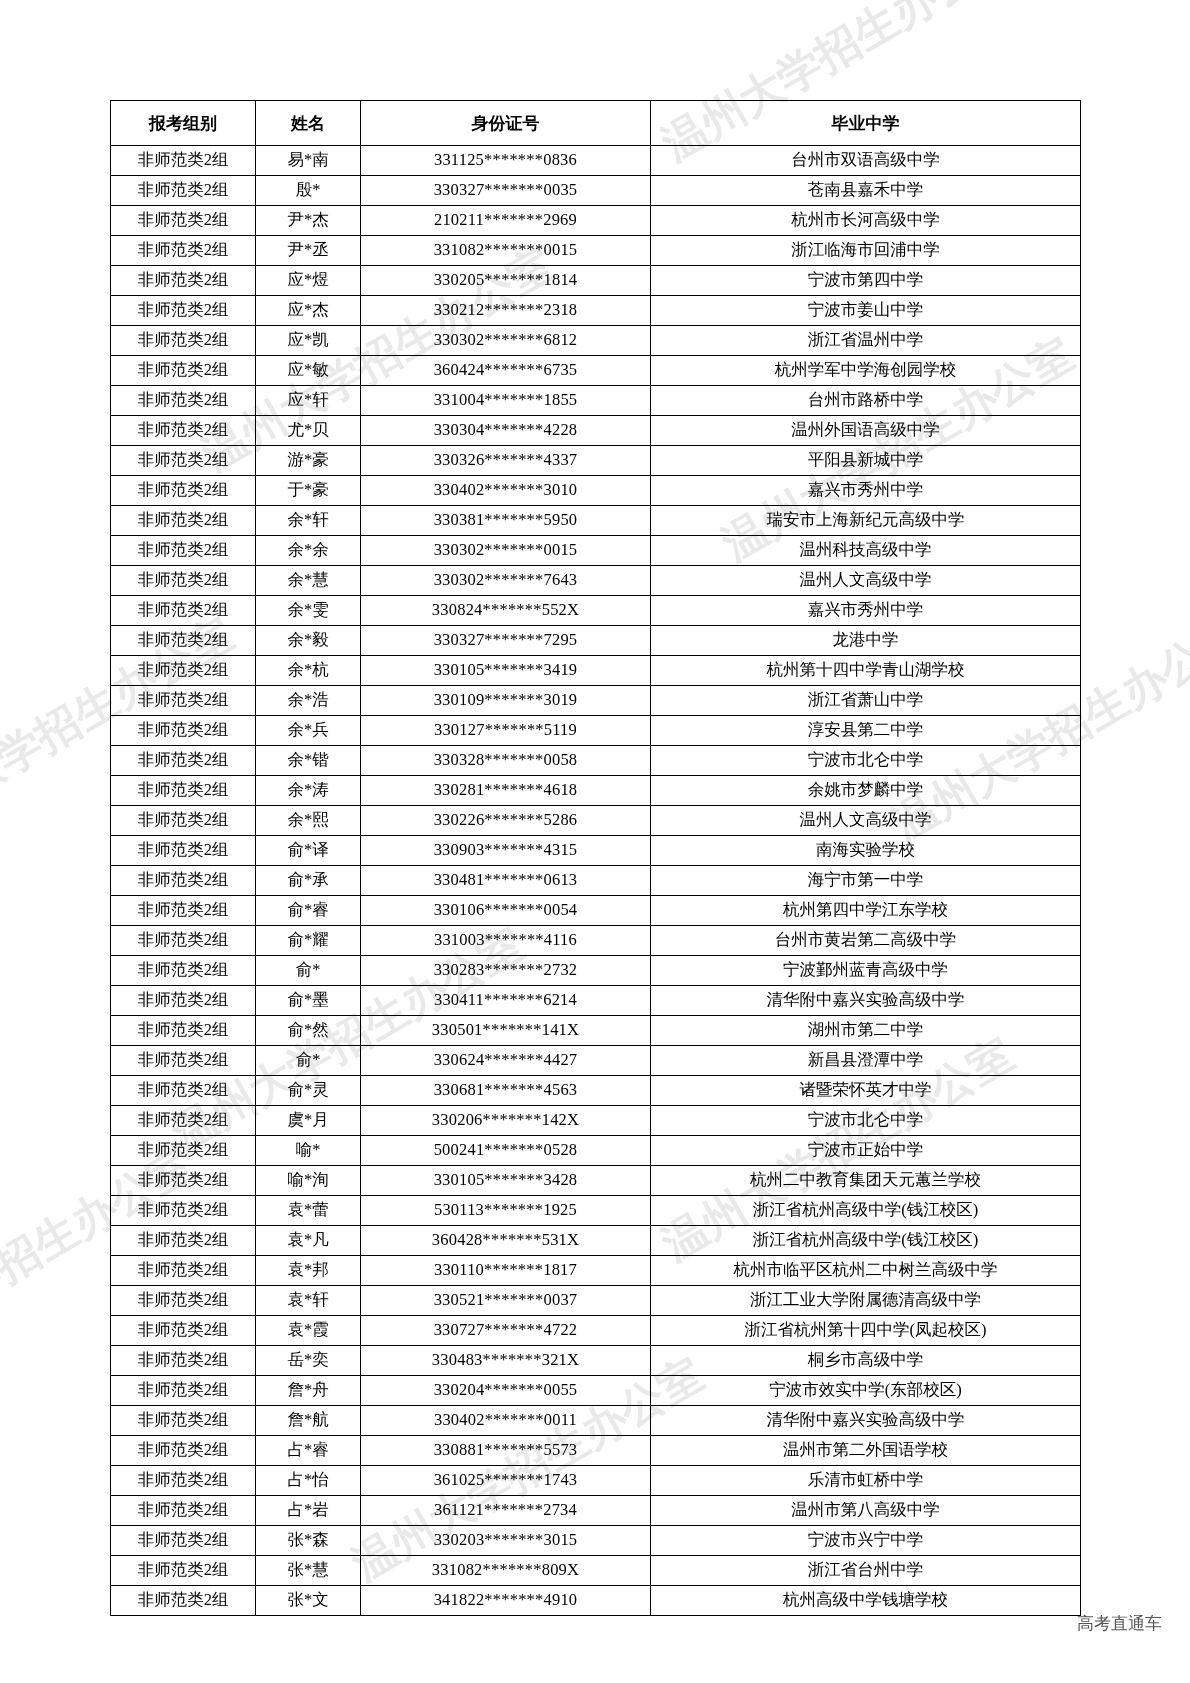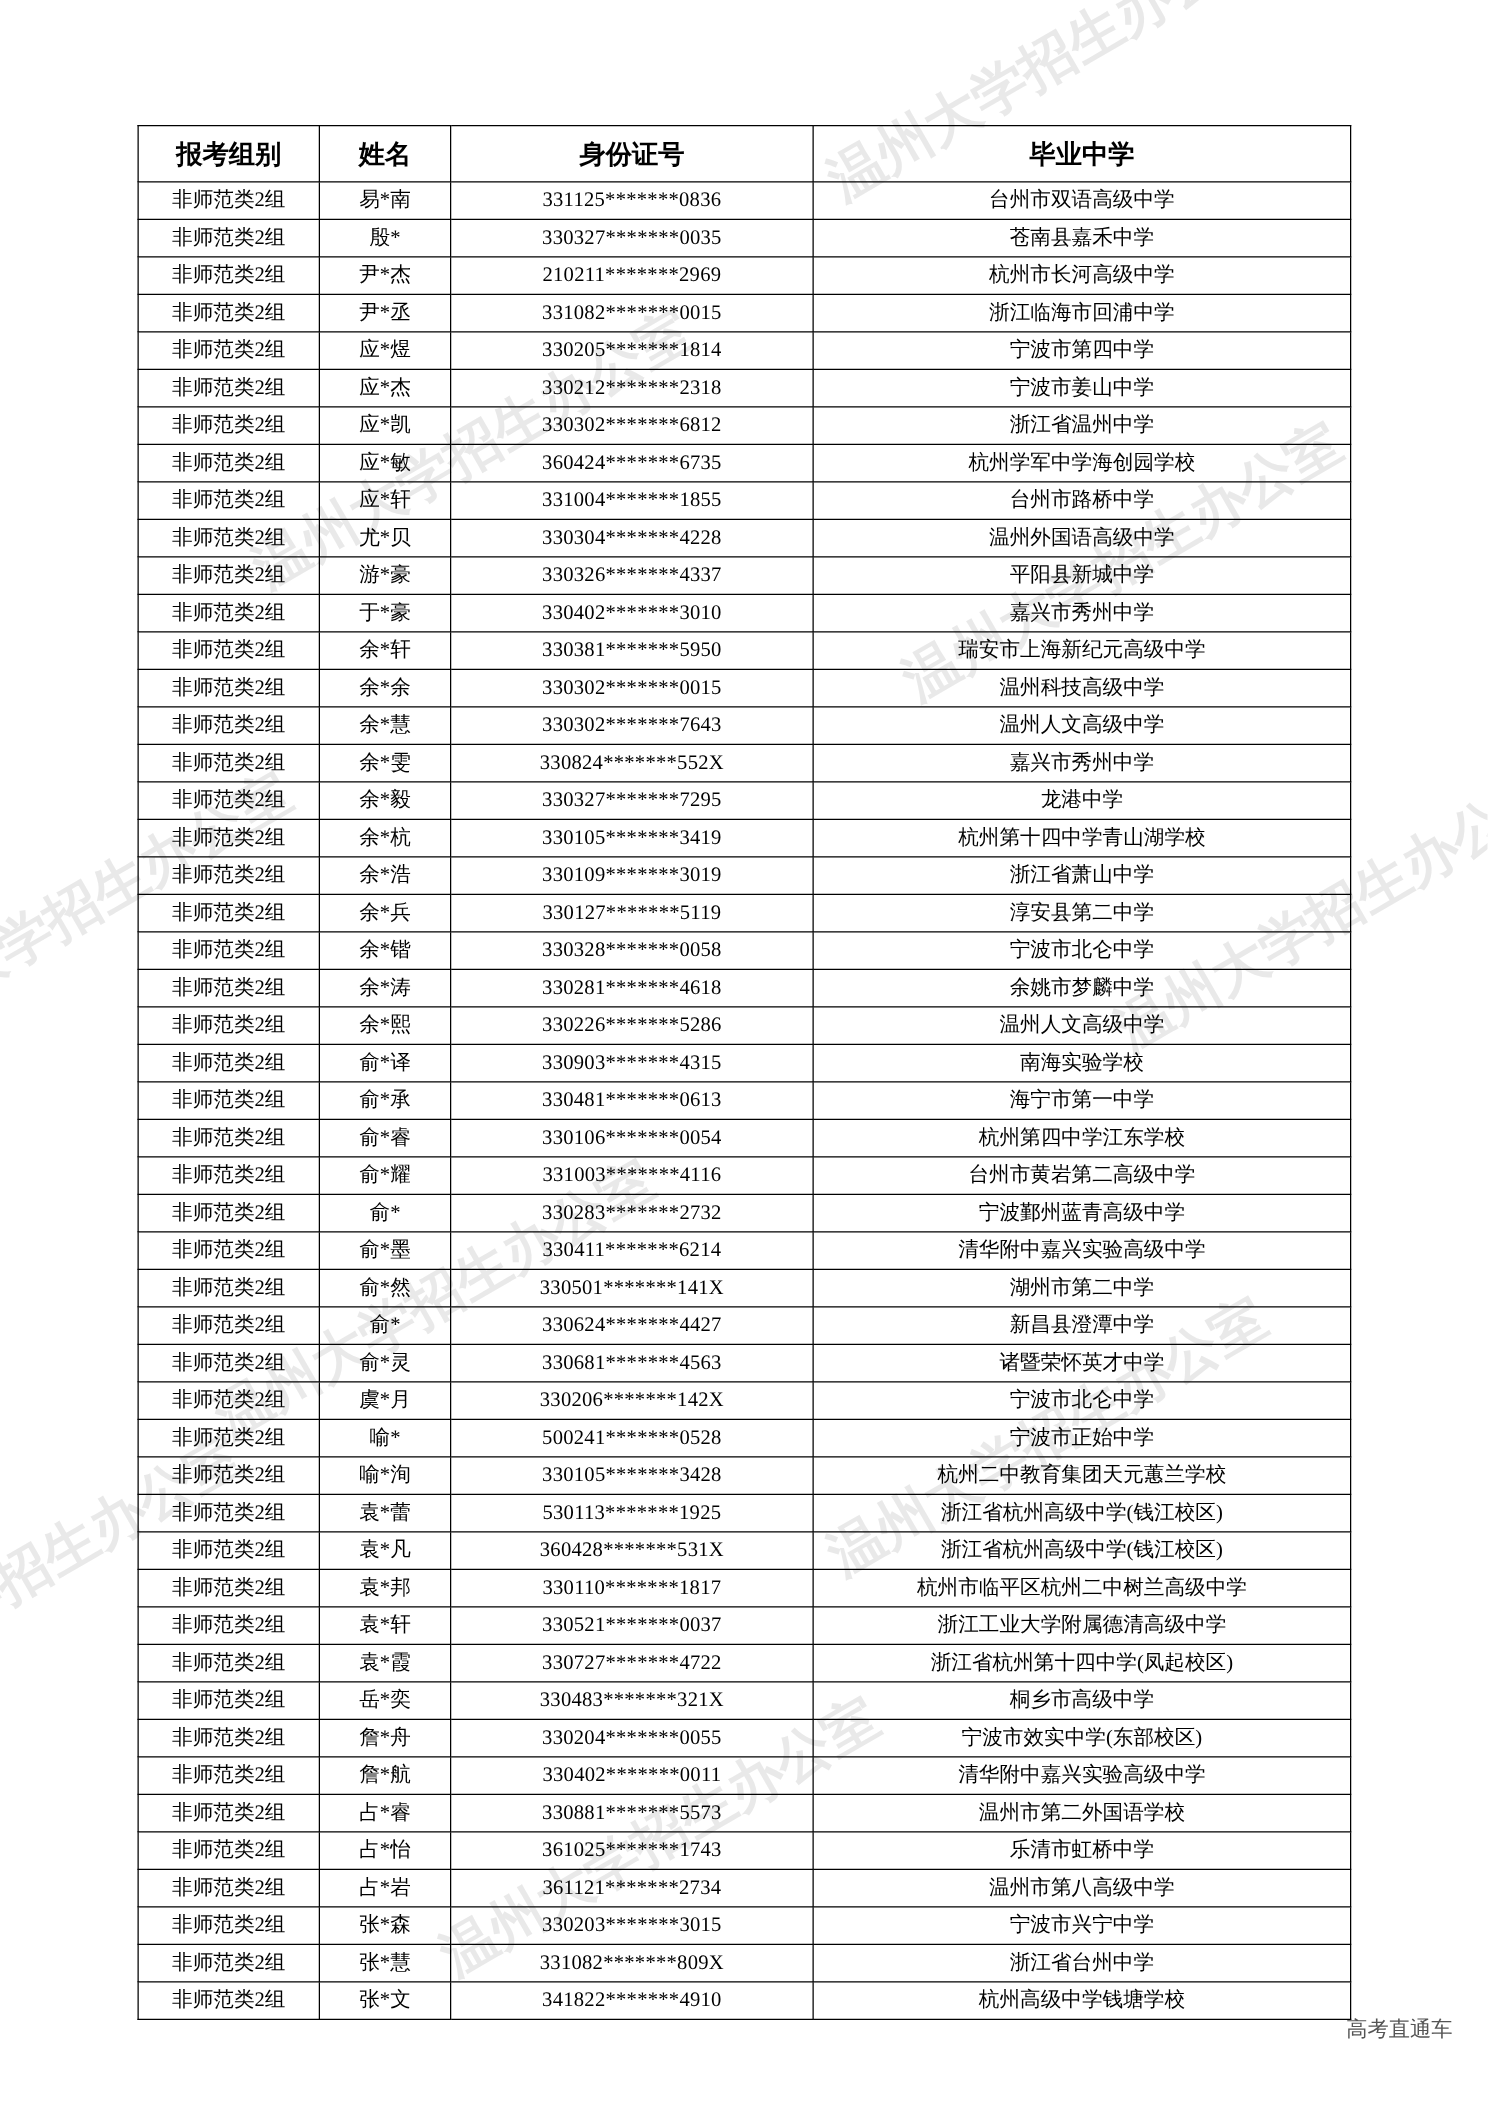--- a/index.html
+++ b/index.html
@@ -58,21 +58,21 @@
     text-align: center;
     vertical-align: middle;
     font-size: 16.5px;
     line-height: 1;
     height: 29px;
     padding: 0;
     color: #000;
     background: transparent;
   }
   table.roster th {
-    font-size: 21px;
+    font-size: 17px;
     font-weight: bold;
     height: 44px;
   }
   col.c-group { width: 145px; }
   col.c-name  { width: 105px; }
   col.c-id    { width: 290px; }
   col.c-school{ width: 430px; }
 
   td.id {
     font-family: "Liberation Serif", serif;

